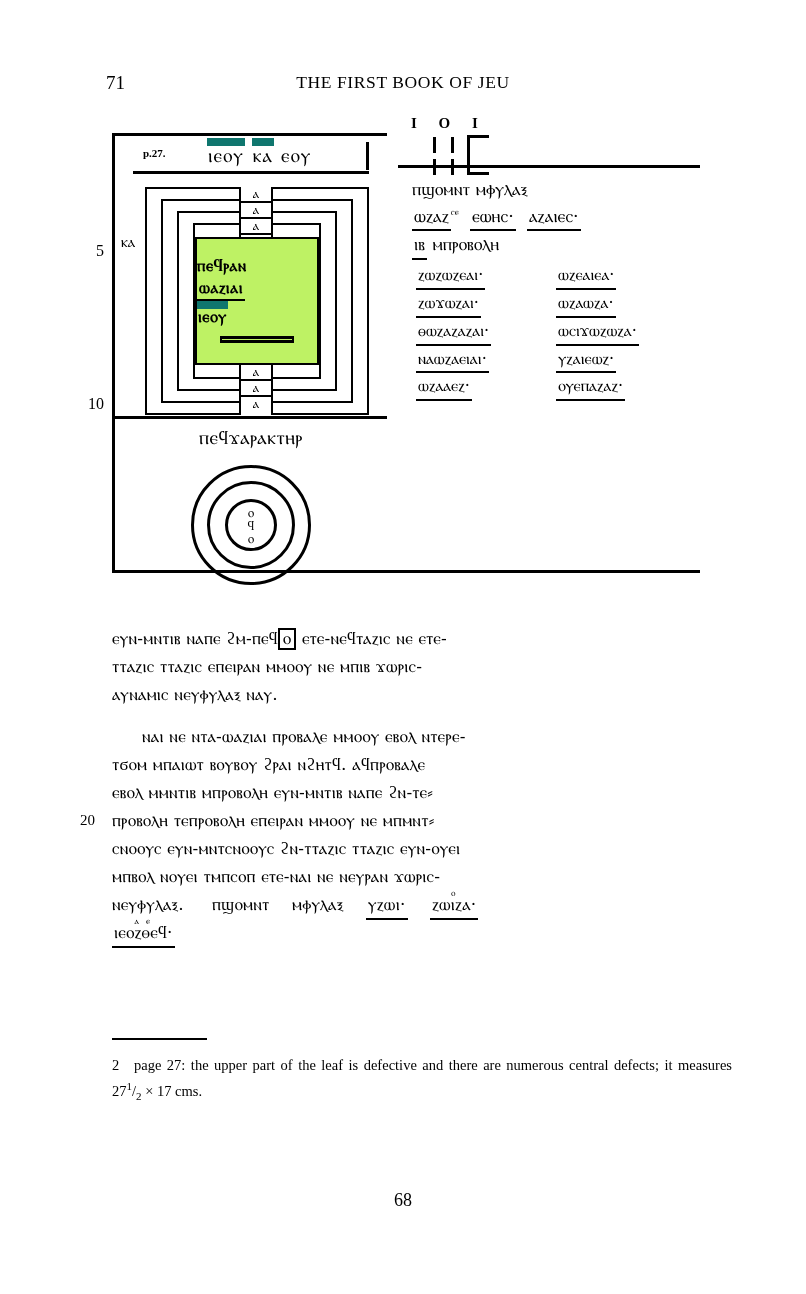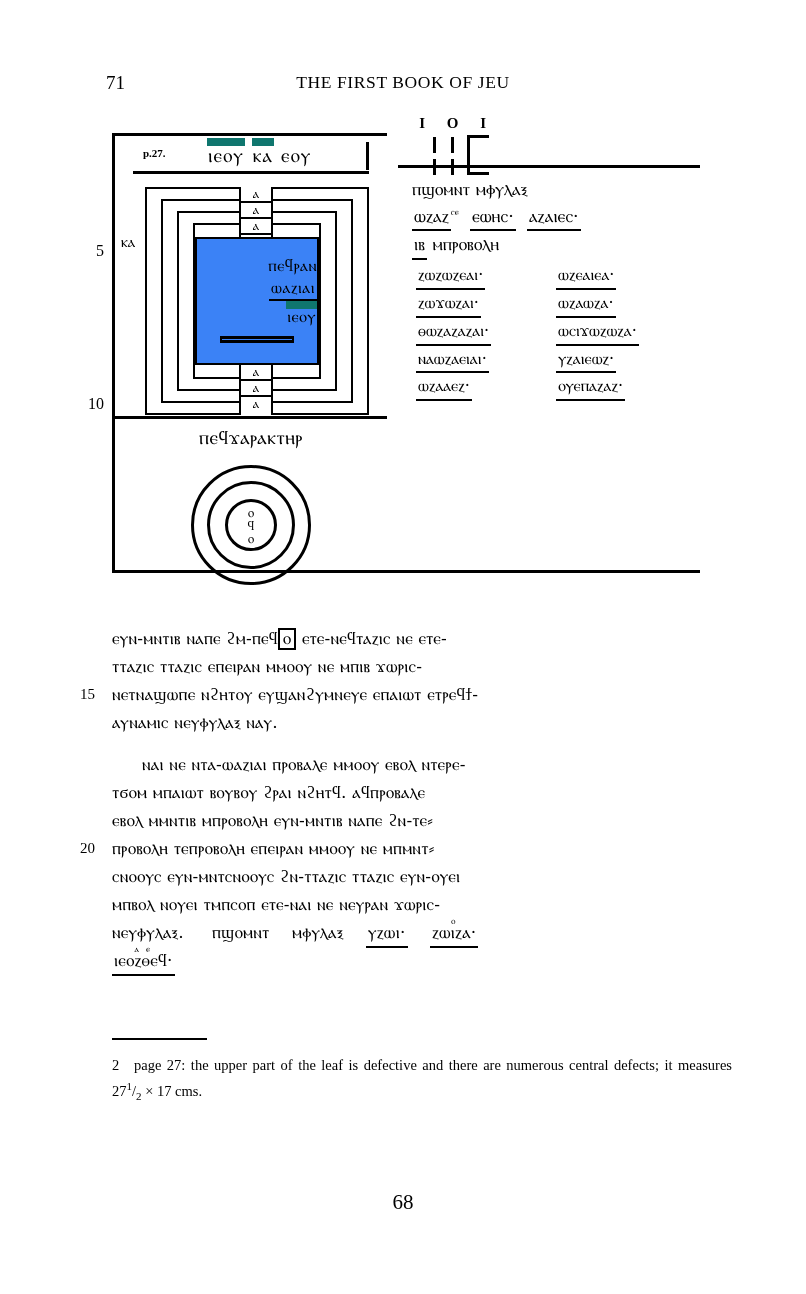--- a/index.html
+++ b/index.html
@@ -82,43 +82,44 @@
   }
   .ovl { border-top: 8px solid #0f766e; display: inline-block; line-height: 1.05; padding: 0 1px; }
 
   
   .lacuna {
     position: absolute; left: 296px; top: -18px;
     width: 84px; height: 60px;
   }
   .lacuna-letters {
     position: absolute; left: 0; top: 0; width: 84px;
-    text-align: right; font-size: 15px; font-weight: bold;
+    text-align: left; font-size: 15px; font-weight: bold;
     font-family: "Liberation Serif", serif; letter-spacing: 9px;
   }
   .lac-stroke { position: absolute; width: 3px; background: #000; }
 
   
   .rects { position: absolute; left: 18px; top: 48px; width: 236px; height: 340px; }
   .rect {
     position: absolute;
     border: 2.5px solid #000;
     box-sizing: border-box;
   }
   .fac-ka {
     position: absolute; left: -12px; top: 52px;
     font-size: 15px; font-family: "DejaVu Serif", serif;
   }
   
   .namebox {
     position: absolute;
     border: 2.5px solid #000;
     box-sizing: border-box;
-    background: #3b82f6;
-    text-align: right;
+    background: #bef264;
+    text-align: left;
+    font-weight: bold;
   }
   .namebox-line {
     font-family: "DejaVu Serif", serif;
     font-size: 16px;
     line-height: 1.38;
     letter-spacing: 0.5px;
   }
   .ul { border-bottom: 2px solid #000; display: inline-block; padding: 0 2px; }
   .namebox-bar {
     margin: 8px auto 0;
@@ -251,21 +252,21 @@
   .fn-marker { display: inline-block; width: 22px; }
   .fn-body { display: inline; }
   .frac { font-size: 11px; vertical-align: super; }
   .frac-d { font-size: 11px; vertical-align: sub; }
 
   
   .folio {
     position: absolute; left: 0; right: 0; top: 1190px;
     text-align: center;
     font-family: "Liberation Serif", serif;
-    font-size: 21px;
+    font-size: 18px;
   }
 </style>
 </head>
 <body>
 
 <div class="page">
 
   <div class="runhead">
     <div class="runhead-folio">71</div>
     <div class="runhead-title">THE FIRST BOOK OF JEU</div>
@@ -388,24 +389,20 @@
 
   <div class="body-text">
 
     <div class="tline">
       <span>ⲉⲩⲛ-ⲙⲛⲧⲓⲃ ⲛⲁⲡⲉ ϩⲙ-ⲡⲉϥ</span><span class="boxed">ⲟ</span><span> ⲉⲧⲉ-ⲛⲉϥⲧⲁⲍⲓⲥ ⲛⲉ ⲉⲧⲉ-</span>
     </div>
     <div class="tline">
       <span>ⲧⲧⲁⲍⲓⲥ ⲧⲧⲁⲍⲓⲥ ⲉⲡⲉⲓⲣⲁⲛ ⲙⲙⲟⲟⲩ ⲛⲉ ⲙⲡⲓⲃ ϫⲱⲣⲓⲥ-</span>
     </div>
     <div class="tline">
-      <span class="lnum">15</span>
-      <span>ⲛⲉⲧⲛⲁϣⲱⲡⲉ ⲛϩⲏⲧⲟⲩ ⲉⲩϣⲁⲛϩⲩⲙⲛⲉⲩⲉ ⲉⲡⲁⲓⲱⲧ ⲉⲧⲣⲉϥϯ-</span>
-    </div>
-    <div class="tline">
       <span>ⲁⲩⲛⲁⲙⲓⲥ ⲛⲉⲩⲫⲩⲗⲁⲝ ⲛⲁⲩ.</span>
     </div>
 
     <div class="para-gap"></div>
 
     <div class="tline indent">
       <span>ⲛⲁⲓ ⲛⲉ ⲛⲧⲁ-ⲱⲁⲍⲓⲁⲓ ⲡⲣⲟⲃⲁⲗⲉ ⲙⲙⲟⲟⲩ ⲉⲃⲟⲗ ⲛⲧⲉⲣⲉ-</span>
     </div>
     <div class="tline">
       <span>ⲧϭⲟⲙ ⲙⲡⲁⲓⲱⲧ ⲃⲟⲩⲃⲟⲩ ϩⲣⲁⲓ ⲛϩⲏⲧϥ. ⲁϥⲡⲣⲟⲃⲁⲗⲉ</span>

